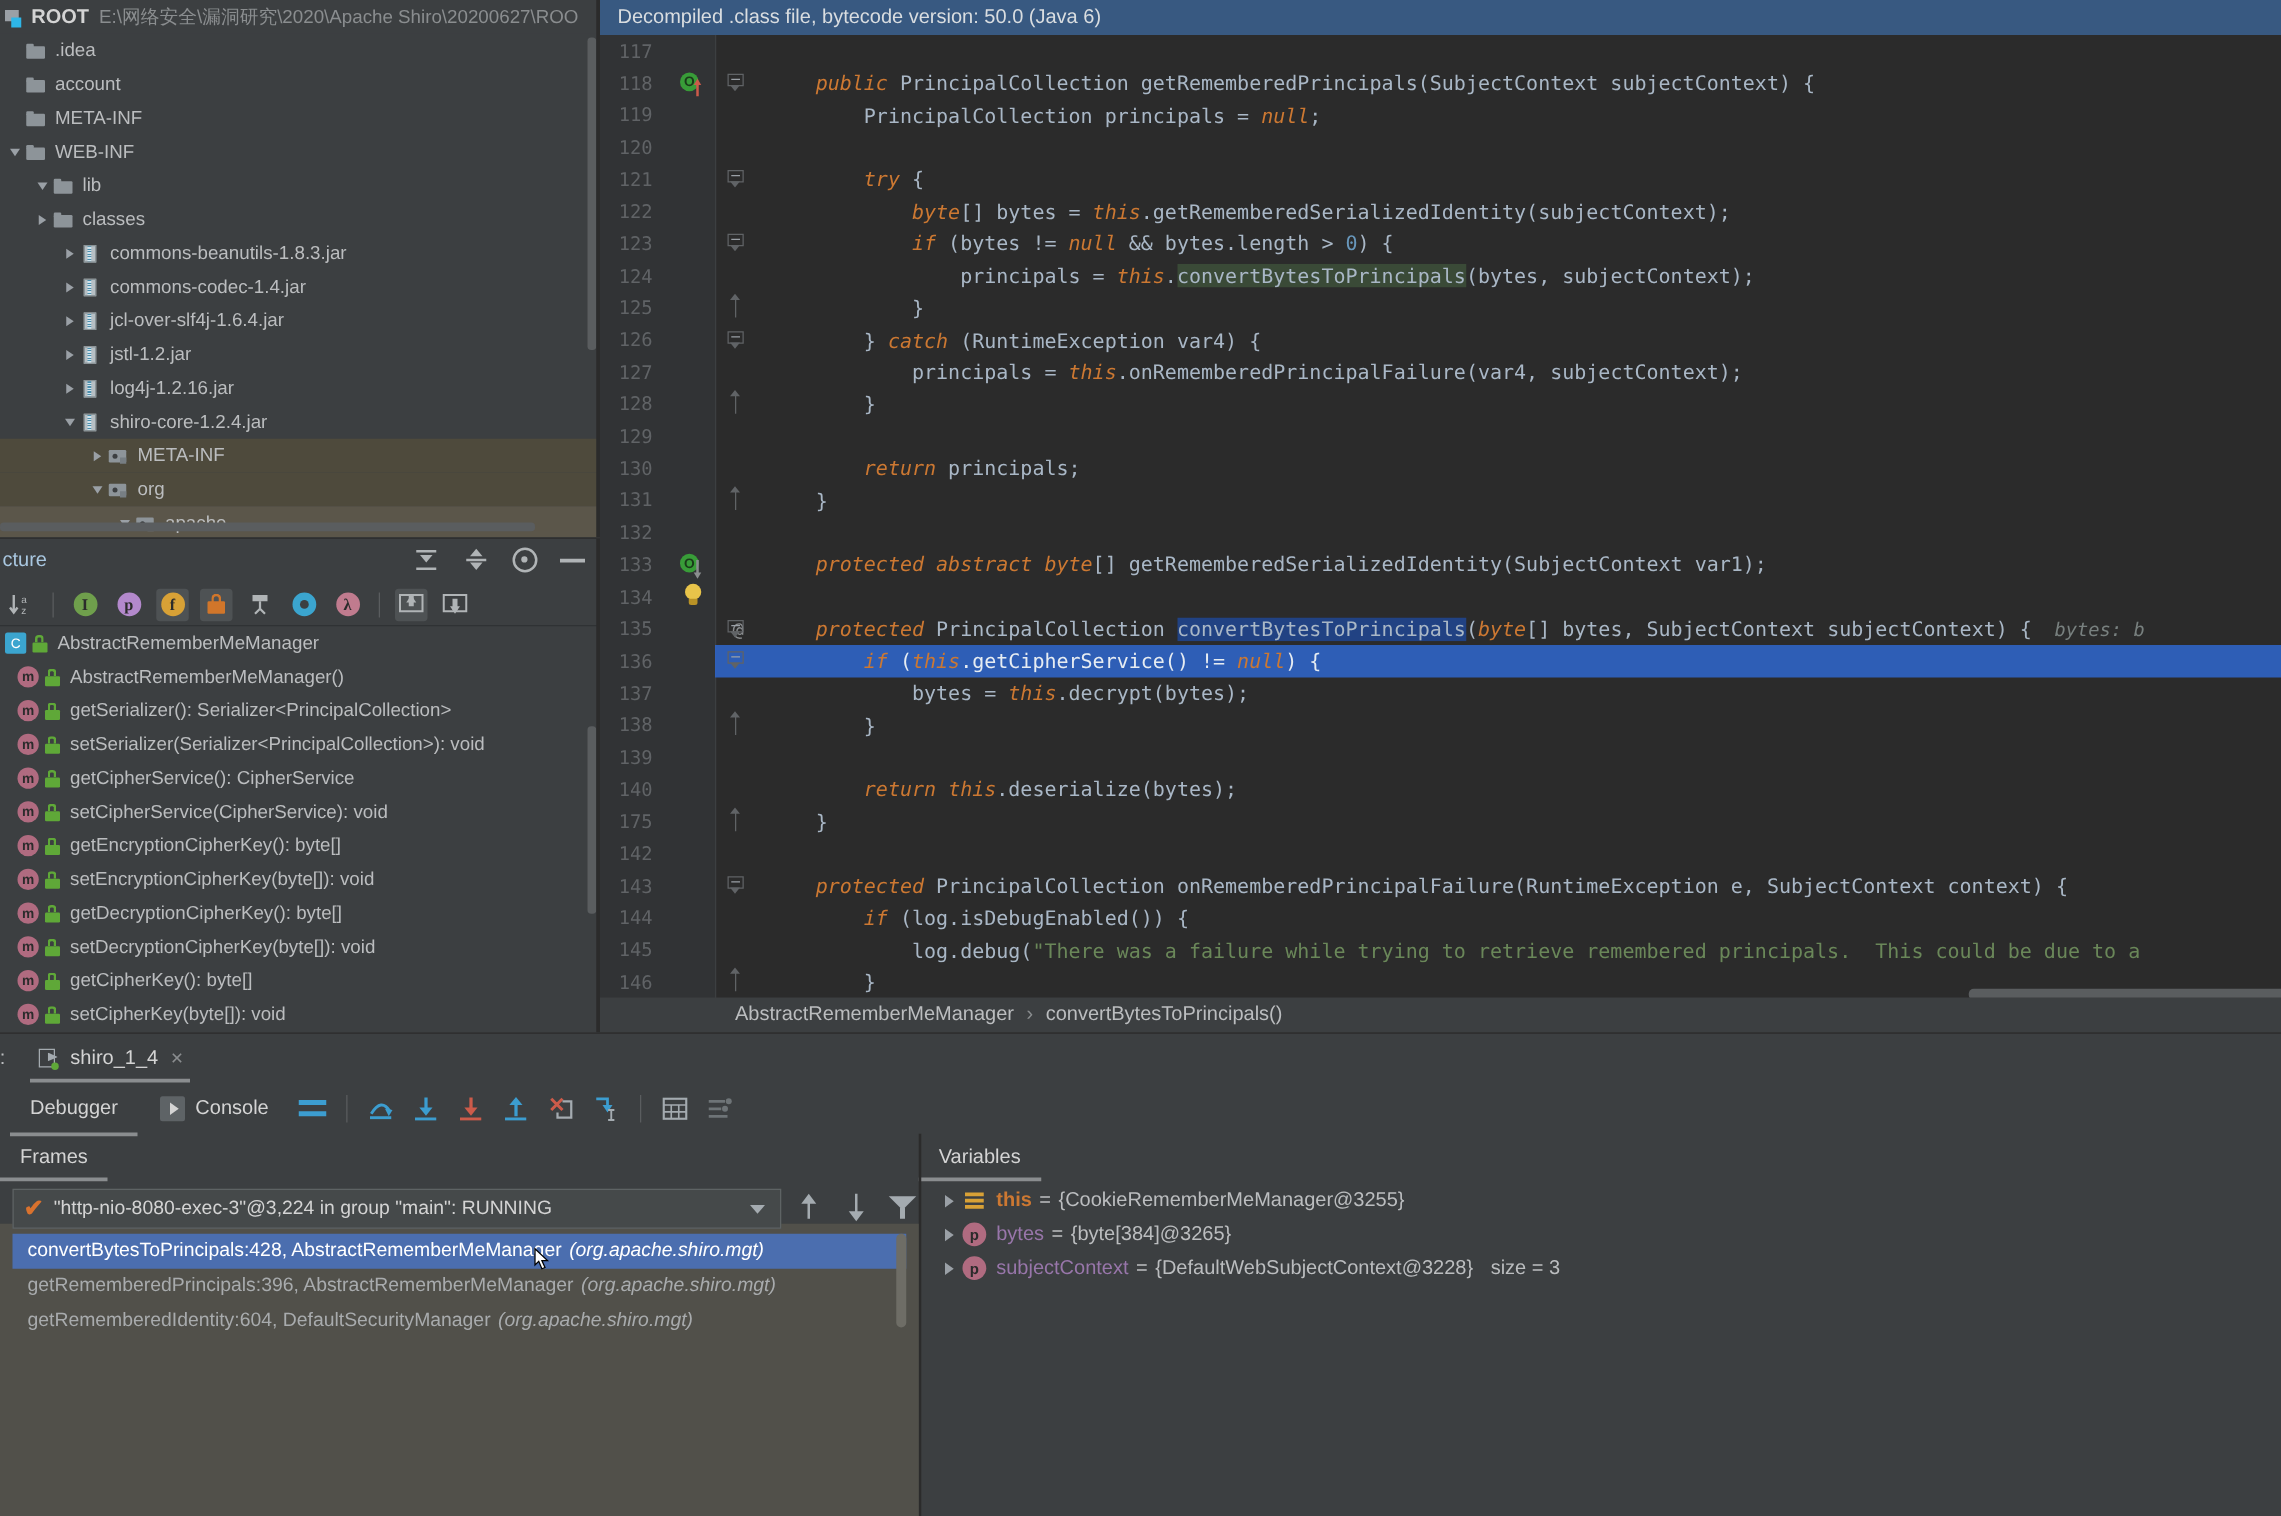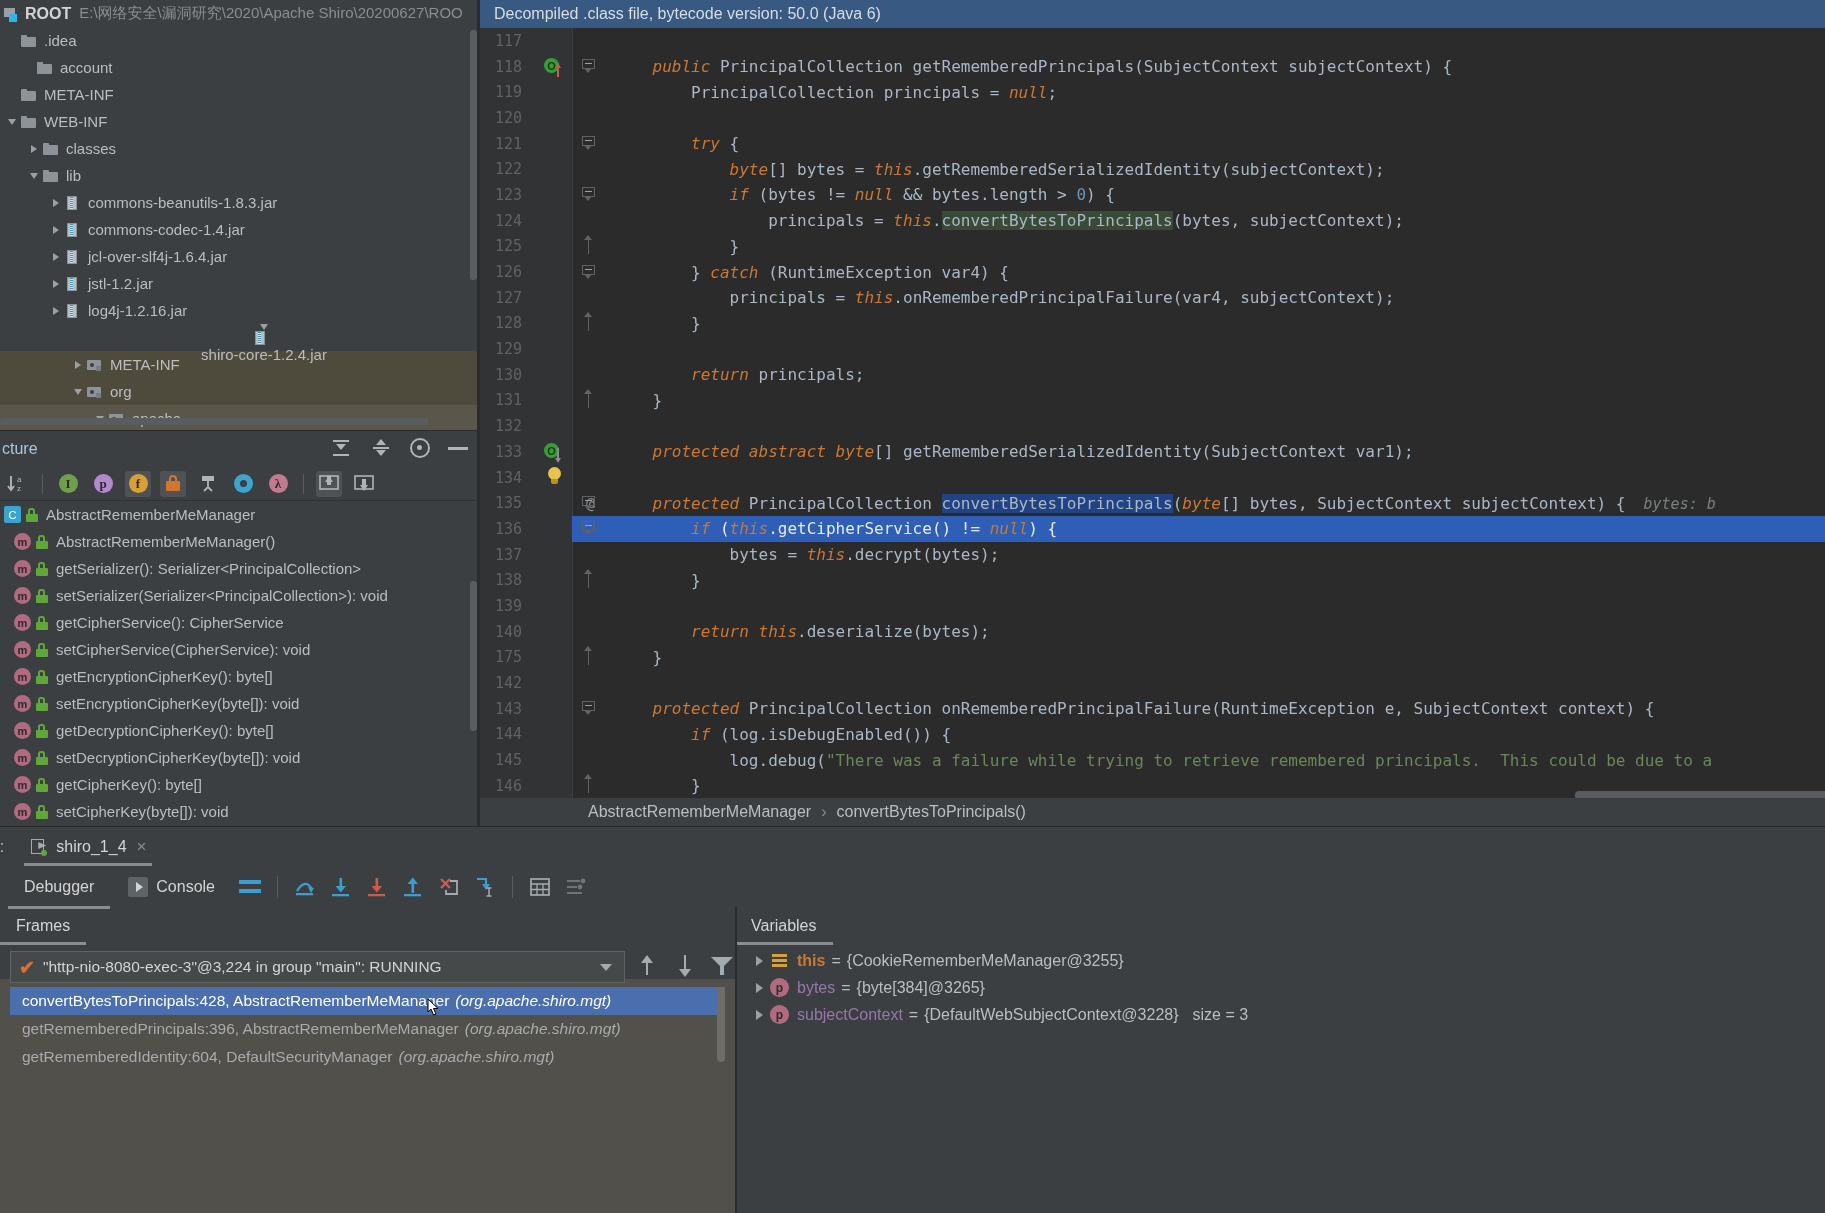--- a/index.html
+++ b/index.html
@@ -291,59 +291,59 @@
     </div>
     <div id="proj-tree">
         <div class="tree-row" style="padding-left: 4px;">
           <span class="arrow none"></span>
           <span class="ico ico-folder">
             <i class="tab"></i>
             <i class="body"></i>
           </span>
           <span>.idea</span>
         </div>
-        <div class="tree-row" style="padding-left: 20px;">
-          <span class="arrow none"></span>
-          <span class="ico ico-folder">
-            <i class="tab"></i>
-            <i class="body"></i>
-          </span>
-          <span>account</span>
-        </div>
         <div class="tree-row" style="padding-left: 4px;">
           <span class="arrow none"></span>
           <span class="ico ico-folder">
             <i class="tab"></i>
             <i class="body"></i>
           </span>
+          <span>account</span>
+        </div>
+        <div class="tree-row" style="padding-left: 4px;">
+          <span class="arrow none"></span>
+          <span class="ico ico-folder">
+            <i class="tab"></i>
+            <i class="body"></i>
+          </span>
           <span>META-INF</span>
         </div>
         <div class="tree-row" style="padding-left: 4px;">
           <span class="arrow down"></span>
           <span class="ico ico-folder">
             <i class="tab"></i>
             <i class="body"></i>
           </span>
           <span>WEB-INF</span>
         </div>
         <div class="tree-row" style="padding-left: 26px;">
+          <span class="arrow down"></span>
+          <span class="ico ico-folder">
+            <i class="tab"></i>
+            <i class="body"></i>
+          </span>
+          <span>lib</span>
+        </div>
+        <div class="tree-row" style="padding-left: 26px;">
           <span class="arrow right"></span>
           <span class="ico ico-folder">
             <i class="tab"></i>
             <i class="body"></i>
           </span>
           <span>classes</span>
-        </div>
-        <div class="tree-row" style="padding-left: 26px;">
-          <span class="arrow down"></span>
-          <span class="ico ico-folder">
-            <i class="tab"></i>
-            <i class="body"></i>
-          </span>
-          <span>lib</span>
         </div>
         <div class="tree-row" style="padding-left: 48px;">
           <span class="arrow right"></span>
           <span class="ico ico-jar">
             <i class="spine"></i>
             <i class="zip"></i>
           </span>
           <span>commons-beanutils-1.8.3.jar</span>
         </div>
         <div class="tree-row" style="padding-left: 48px;">
@@ -371,21 +371,21 @@
           <span>jstl-1.2.jar</span>
         </div>
         <div class="tree-row" style="padding-left: 48px;">
           <span class="arrow right"></span>
           <span class="ico ico-jar">
             <i class="spine"></i>
             <i class="zip"></i>
           </span>
           <span>log4j-1.2.16.jar</span>
         </div>
-        <div class="tree-row" style="padding-left: 48px; flex-direction: column;">
+        <div class="tree-row" style="padding-left: 48px;">
           <span class="arrow down"></span>
           <span class="ico ico-jar">
             <i class="spine"></i>
             <i class="zip"></i>
           </span>
           <span>shiro-core-1.2.4.jar</span>
         </div>
         <div class="tree-row sel-inactive" style="padding-left: 70px;">
           <span class="arrow right"></span>
           <span class="ico ico-pkg">

